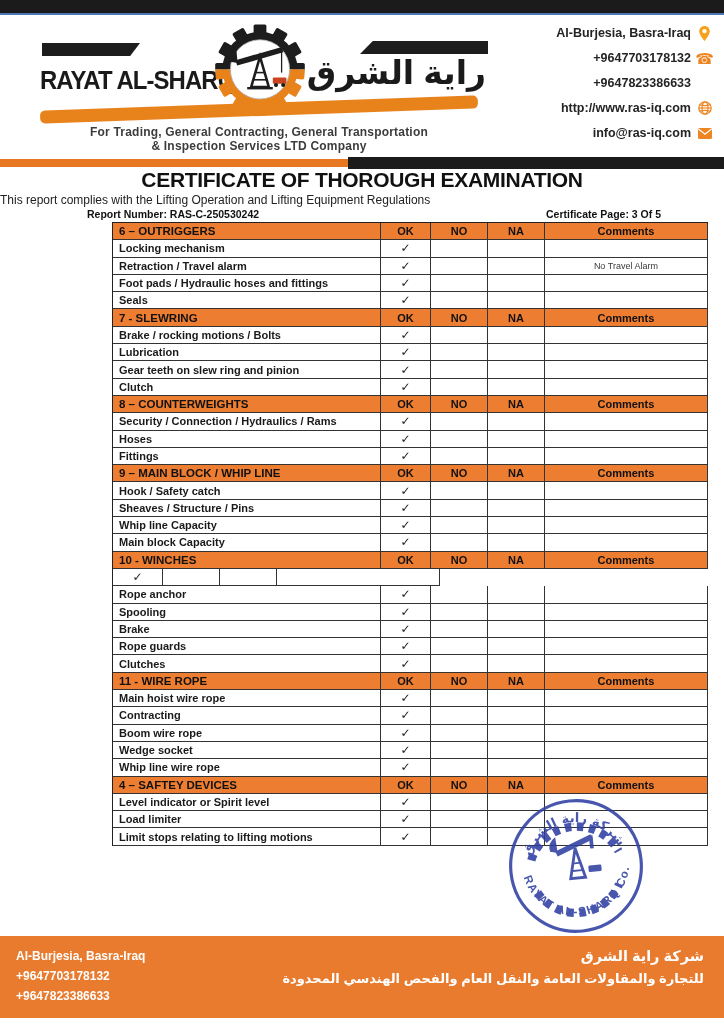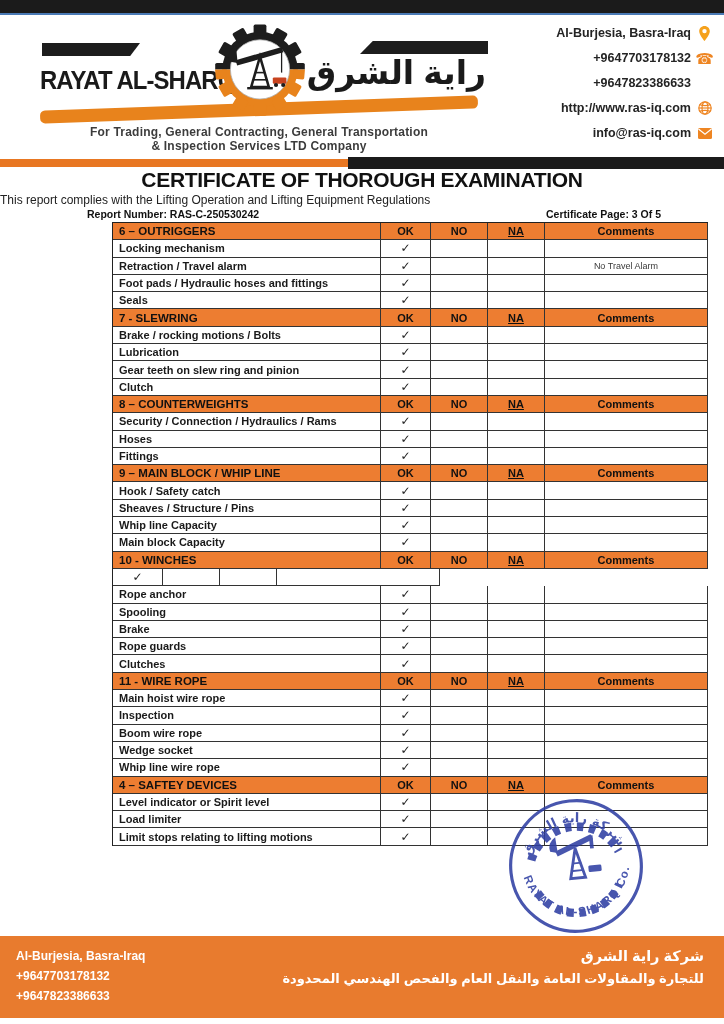--- a/index.html
+++ b/index.html
@@ -49,21 +49,21 @@
 
   
   .insp-table { position:absolute; left:65px; top:222px; width:596px;
     border-left:1.2px solid #222; border-top:1.2px solid #222;margin-left:47px; }
   .t-row { display:flex; height:17.3px; }
   .t-cell { border-right:1px solid #333; border-bottom:1px solid #333;
     display:flex; align-items:center; overflow:hidden; }
   .c-item { width:268px; padding-left:6px; font-size:11px; font-weight:700; }
   .c-ok { width:50px; justify-content:center; }
   .c-no { width:57px; justify-content:center; }
-  .c-na { width:57px; justify-content:center;text-decoration:underline; }
+  .c-na { width:57px; justify-content:center; }
   .c-com { width:162.8px; justify-content:center; font-size:9px; color:#3a3a3a; }
   .t-sec .t-cell { background:#ed7d31; font-weight:800; color:#111; }
   .t-sec .c-item { font-size:11.5px; }
   .t-sec .c-ok,.t-sec .c-no,.t-sec .c-na,.t-sec .c-com { font-size:11px; }
   .check { font-size:12px; color:#1c1c1c; font-weight:400; }
 
   
   .stamp { position:absolute; left:506px; top:796px; width:140px; height:140px;
     z-index:6; opacity:.88; transform:rotate(-6deg); }
 
@@ -433,21 +433,21 @@
       <div class="t-row">
         <div class="t-cell c-item">Main hoist wire rope</div>
         <div class="t-cell c-ok">
           <span class="check">✓</span>
         </div>
         <div class="t-cell c-no"></div>
         <div class="t-cell c-na"></div>
         <div class="t-cell c-com"></div>
       </div>
       <div class="t-row">
-        <div class="t-cell c-item">Inspection</div>
+        <div class="t-cell c-item">Contracting</div>
         <div class="t-cell c-ok">
           <span class="check">✓</span>
         </div>
         <div class="t-cell c-no"></div>
         <div class="t-cell c-na"></div>
         <div class="t-cell c-com"></div>
       </div>
       <div class="t-row">
         <div class="t-cell c-item">Boom wire rope</div>
         <div class="t-cell c-ok">

